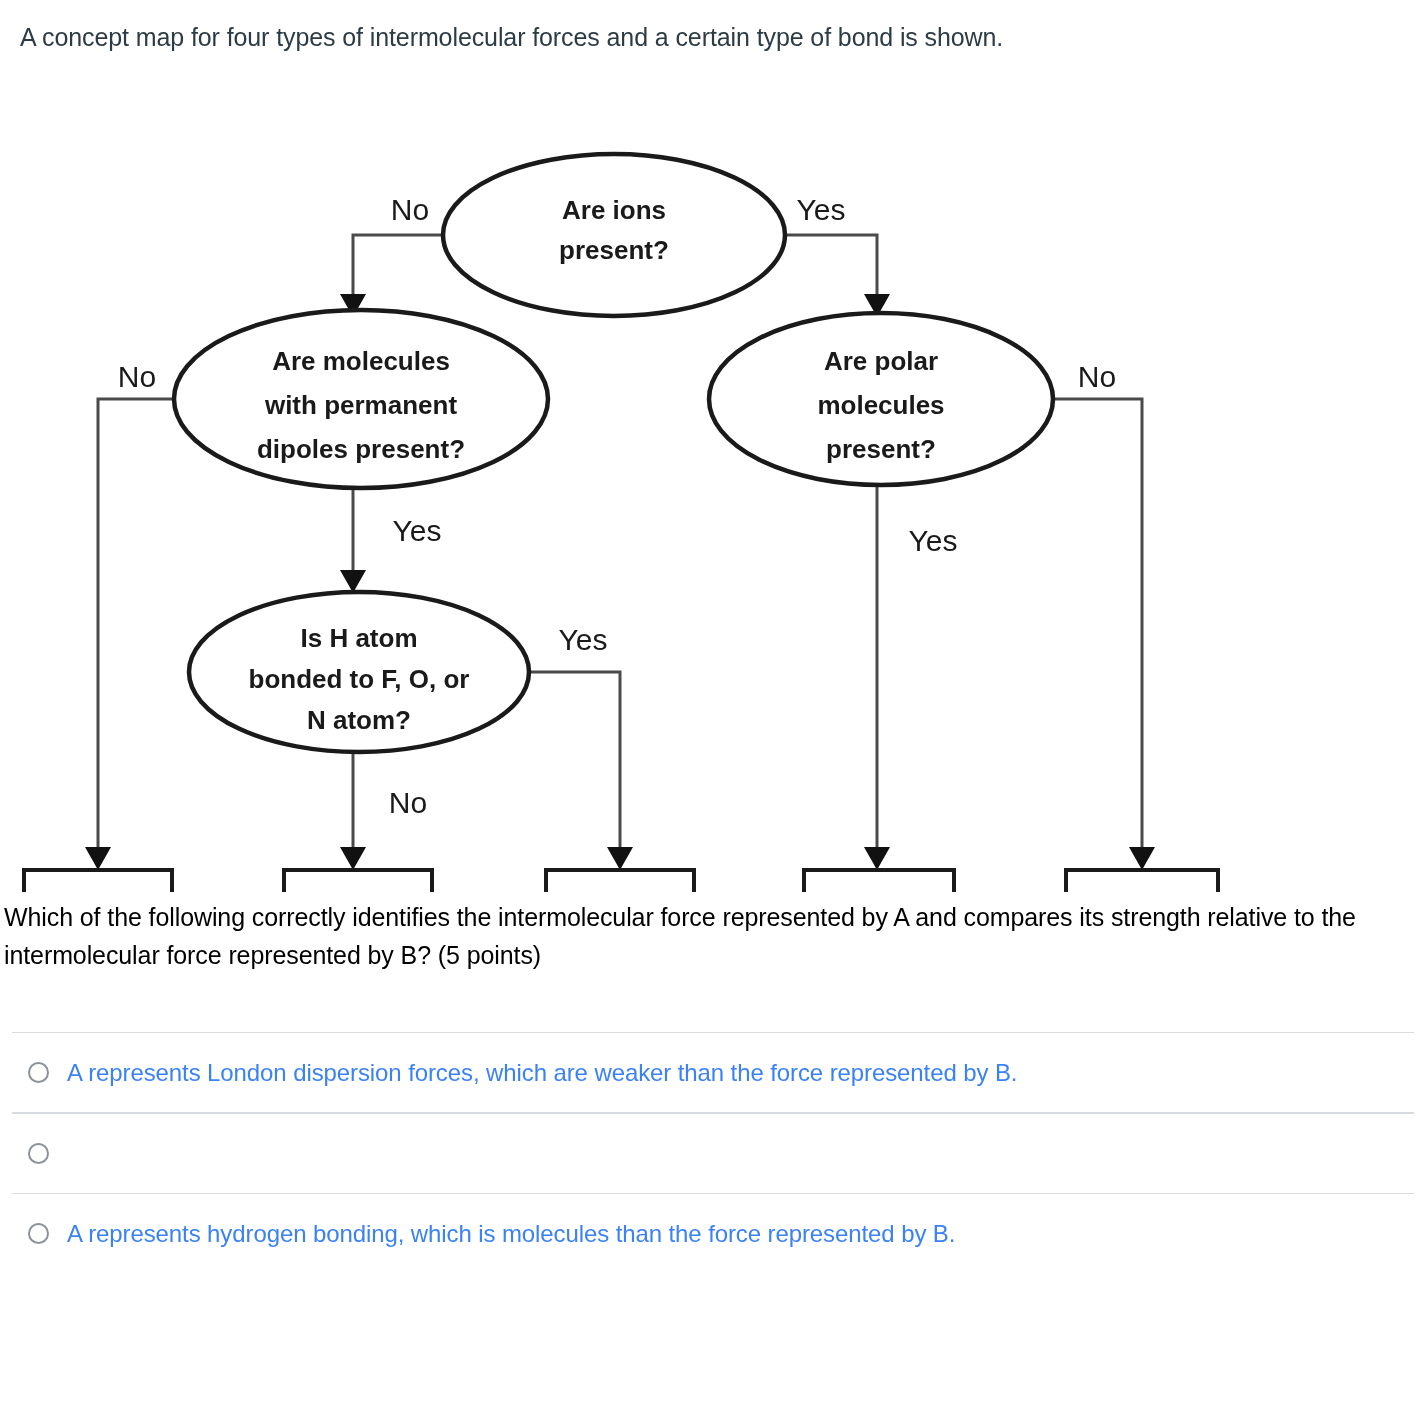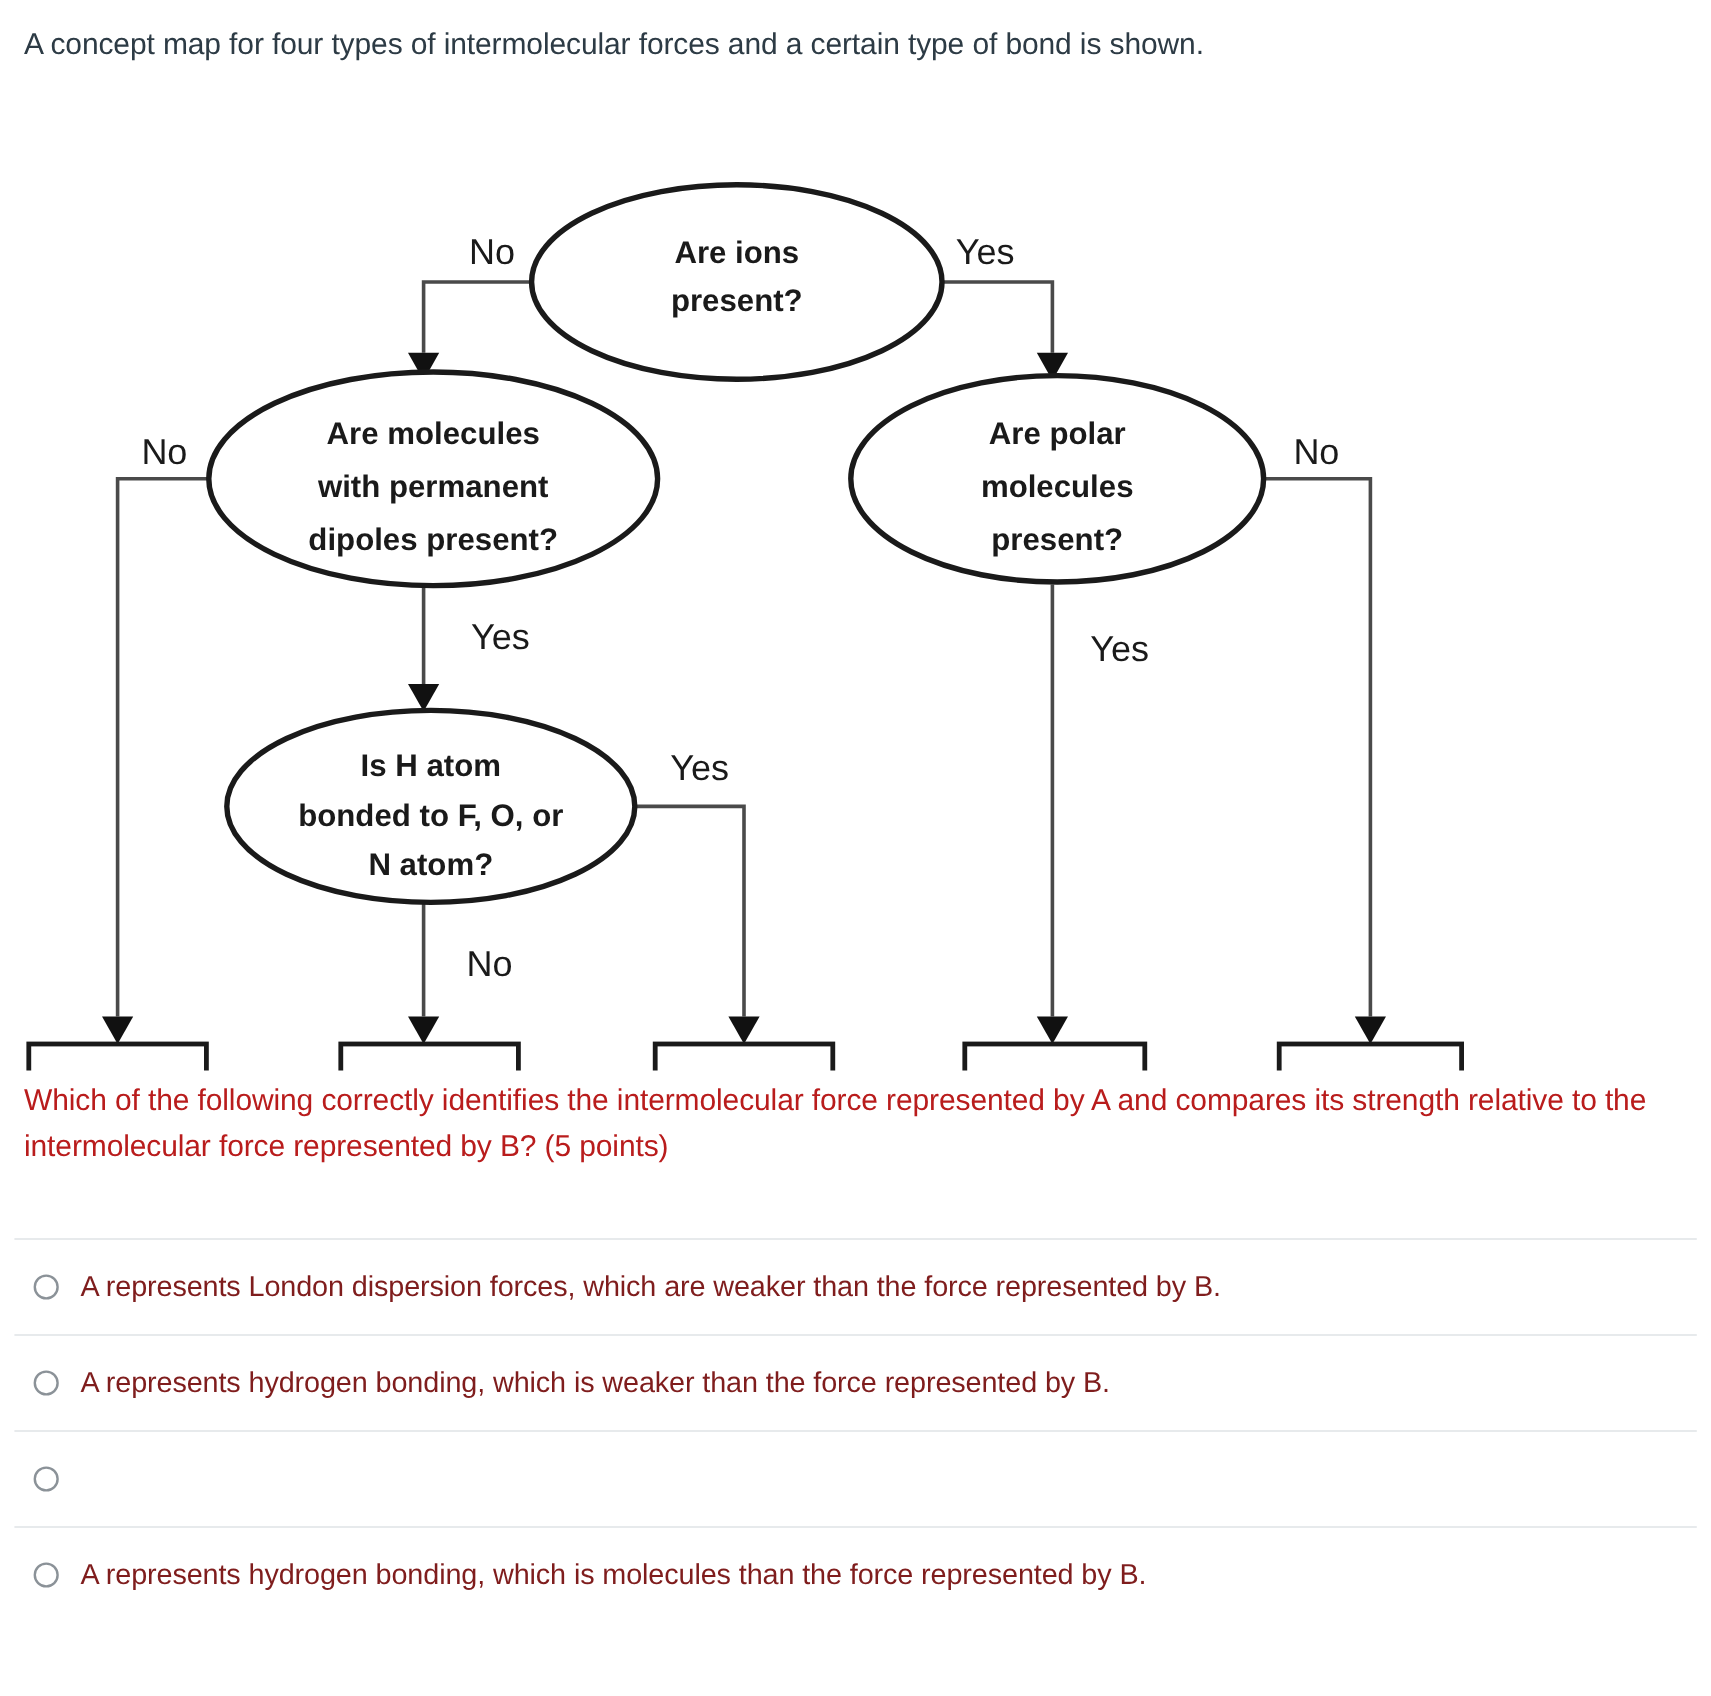--- a/index.html
+++ b/index.html
@@ -69,22 +69,22 @@
     fill: none;
     stroke: #4a4a4a;
     stroke-width: 3;
   }
   .arrow-head { fill: #111111; }
 
   
   .question {
     font-size: 25px;
     line-height: 38px;
-    color: #b91c1c;
-    padding: 6px 22px 0 20px;
+    color: #000000;
+    padding: 6px 22px 0 4px;
     letter-spacing: -0.1px;
   }
 
   
   .answers {
     margin-top: 58px;
     width: 1426px;
   }
   .divider {
     height: 1px;
@@ -102,21 +102,21 @@
     width: 21px;
     height: 21px;
     border: 2px solid #8b9298;
     border-radius: 50%;
     background: #fff;
     margin-right: 18px;
   }
   .answer-text {
     font-size: 24px;
     line-height: 30px;
-    color: #7f1d1d;
+    color: #3b82f6;
     letter-spacing: -0.1px;
   }
 </style>
 </head>
 <body>
 
 <div class="page">
 
   <div class="intro">A concept map for four types of intermolecular forces and a certain type of bond is shown.</div>
 
@@ -203,24 +203,20 @@
 
     <div class="divider"></div>
 
     <div class="answer-row">
       <span class="radio"></span>
       <span class="answer-text">A represents London dispersion forces, which are weaker than the force represented by B.</span>
     </div>
 
     <div class="divider"></div>
 
-    <div class="answer-row">
-      <span class="radio"></span>
-      <span class="answer-text">A represents hydrogen bonding, which is weaker than the force represented by B.</span>
-    </div>
 
     <div class="divider"></div>
 
     <div class="answer-row">
       <span class="radio"></span>
     </div>
 
     <div class="divider"></div>
 
     <div class="answer-row">

